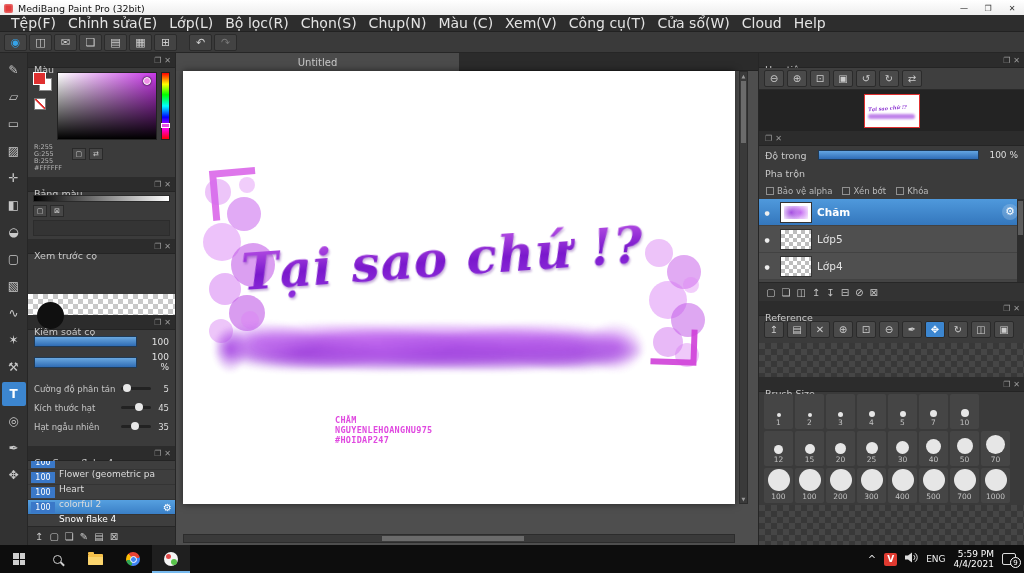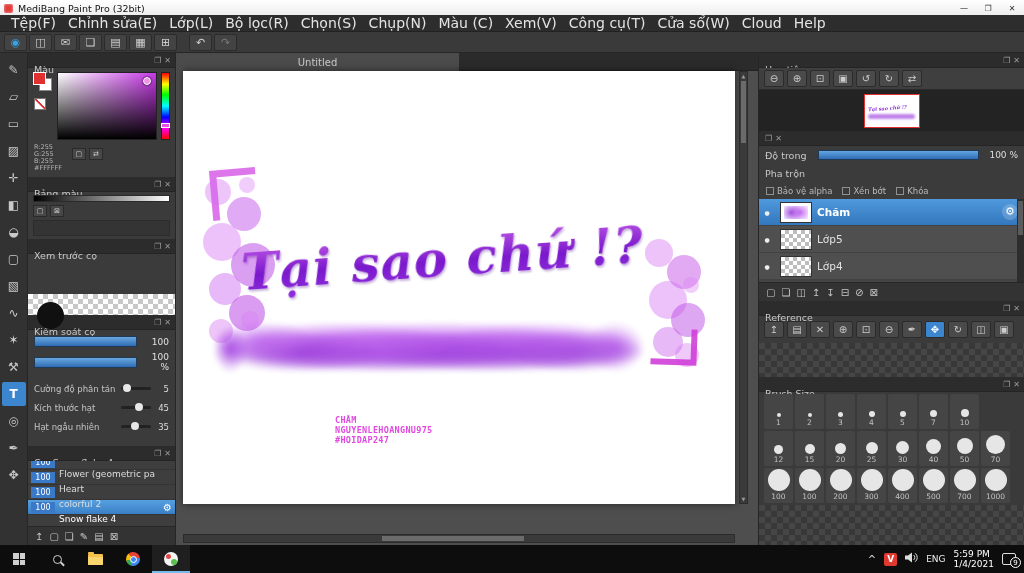--- a/index.html
+++ b/index.html
@@ -188,21 +188,21 @@
   .folder-glyph::after { content:""; position:absolute; left:0; bottom:0; width:15px; height:8px; background:#fbd56e; border-radius:0 0 1px 1px; }
   .chrome-glyph { width:14px; height:14px; border-radius:50%; background:conic-gradient(from -45deg, #ea4335 0 120deg, #4285f4 0 240deg, #34a853 0 300deg, #fbbc05 0 360deg); position:relative; }
   .chrome-glyph::after { content:""; position:absolute; inset:3.5px; border-radius:50%; background:#4285f4; border:1.5px solid #fff; }
   .app-circle { width:14px; height:14px; border-radius:50%; background:#f5f5f5; position:relative; }
   .app-circle::before { content:""; position:absolute; left:2px; top:2px; width:5px; height:5px; border-radius:50%; background:#e24a4a; }
   .app-circle::after { content:""; position:absolute; right:1px; bottom:1px; width:6px; height:6px; border-radius:50%; background:#58c34a; }
   .tray { margin-left:auto; display:flex; align-items:center; gap:8px; padding-right:8px; height:100%; }
   .tray-caret { color:#ddd; font-size:10px; }
   .unikey { width:13px; height:13px; background:#e03a30; color:#fff; font-size:9px; font-weight:bold; display:flex; align-items:center; justify-content:center; border-radius:2px; }
   .lang { font-size:9px; color:#eee; }
-  .clock { font-size:9px; color:#fff; line-height:10px; }
+  .clock { text-align:right; font-size:9px; color:#fff; line-height:10px; }
   .notif { position:relative; width:14px; height:12px; border:1px solid #ddd; border-radius:2px; display:block; }
   .badge { position:absolute; right:-6px; bottom:-4px; width:11px; height:11px; border-radius:50%; background:#0d0d0d; border:1px solid #fff; color:#fff; font-size:7px; display:flex; align-items:center; justify-content:center; }
 </style>
 </head>
 <body>
 
 <div id="app">
 
   <header class="titlebar">
     <span class="app-logo"></span>
@@ -840,21 +840,21 @@
       <span class="unikey">V</span>
       <span>
         <svg width="13" height="11" viewBox="0 0 13 11">
             <path d="M0 3.5h3L7 .5v10L3 7.5H0z" fill="#ddd"></path>
             <path d="M8.5 3a3 3 0 010 5M10 1.2a5.2 5.2 0 010 8.6" stroke="#ddd" stroke-width="1" fill="none"></path>
           </svg>
       </span>
       <span class="lang">ENG</span>
       <div class="clock">
         <div>5:59 PM</div>
-        <div>1/4/2021</div>
+        <div>4/4/2021</div>
       </div>
       <span class="notif">
         <span class="badge">9</span>
       </span>
     </div>
   </div>
 
 </div>
 
 </body></html>

